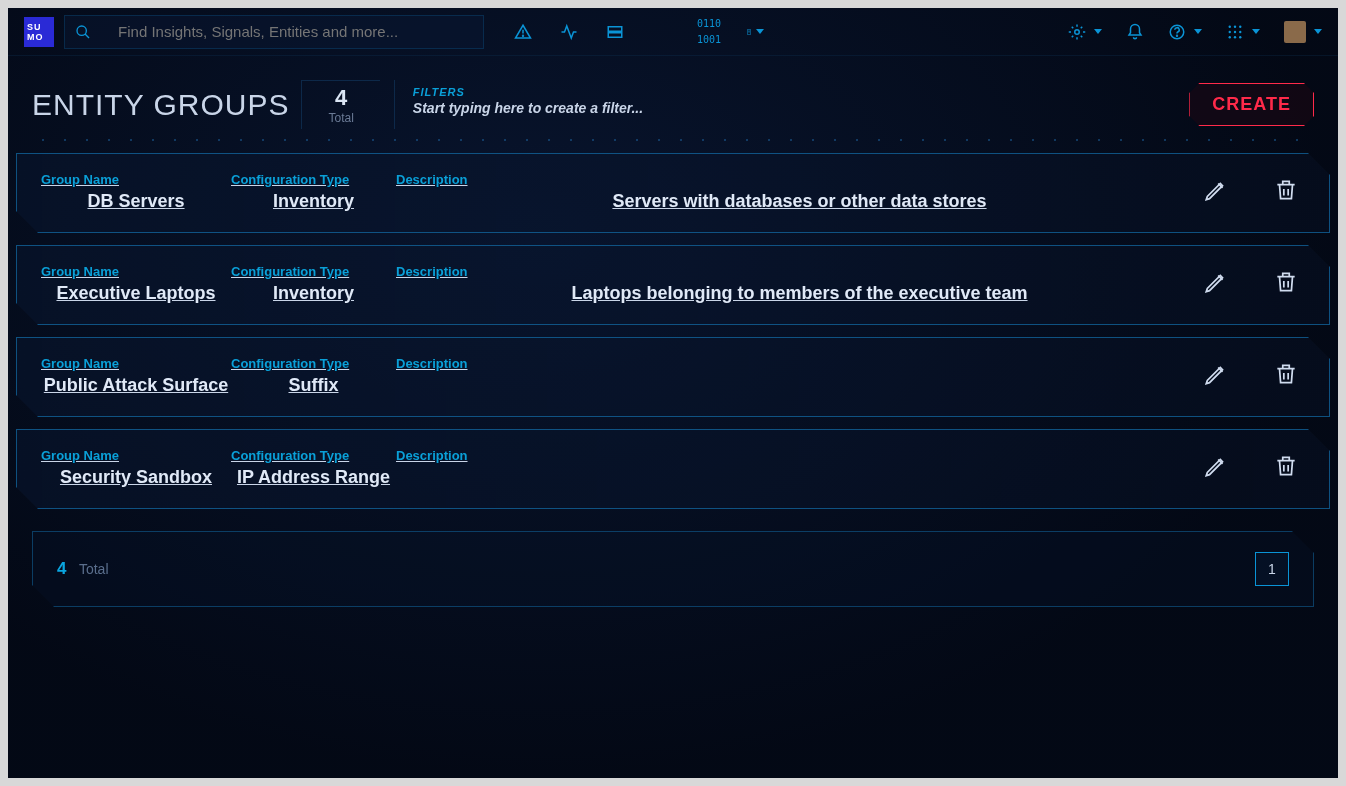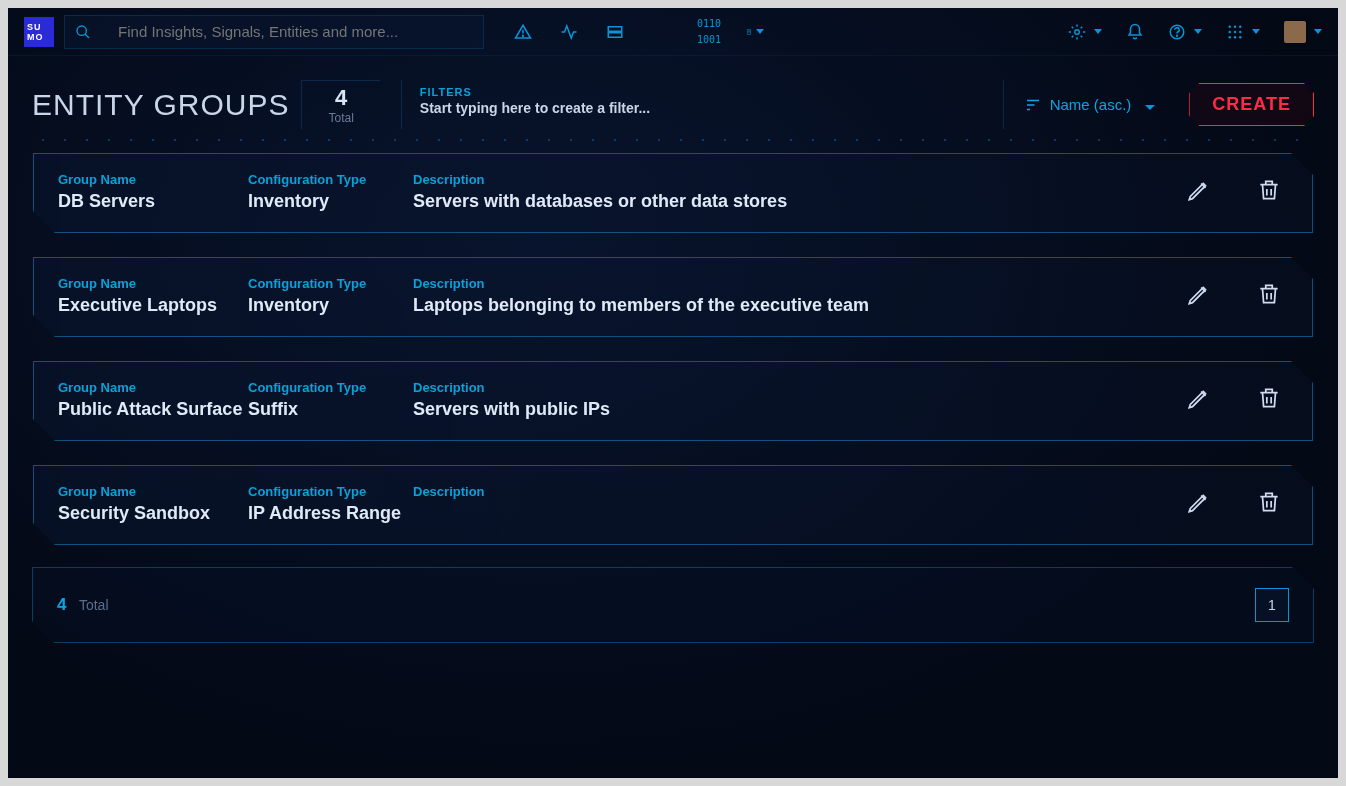--- a/index.html
+++ b/index.html
@@ -79,23 +79,24 @@
     font-stretch: condensed;
   }
   .count-box {
     padding: 4px 26px; text-align:center;
     border-left:1px solid rgba(30,100,160,0.3);
     border-top:1px solid rgba(30,100,160,0.3);
   }
   .count-num { font-size:22px; color:#dbe6f5; font-weight:600;}
   .count-lbl { font-size:12px; color:#6a7a95;}
   .filters-box {
-    flex:1; margin-left: 21px; padding: 6px 18px;
+    flex:1; margin-left: 14px; padding: 6px 18px;
     border-left:1px solid rgba(30,100,160,0.3);
     position: relative;
+    font-style: italic;
   }
   .filters-lbl { font-size:11px; color:#0aa0d8; font-weight:700; letter-spacing:1px;}
   .filters-txt { font-size:14px; color:#c9d5e8; font-weight:600; margin-top:2px;}
   .sort-box {
     display:flex; align-items:center; gap:8px; padding:0 20px;
     color:#0aa6e0; font-size:15px;
     border-left:1px solid rgba(30,100,160,0.3);
     cursor:pointer;
   }
   .sort-box svg{stroke:#0aa6e0;}
@@ -112,34 +113,34 @@
     clip-path: polygon(10px 0, calc(100% - 10px) 0, 100% 10px, 100% calc(100% - 10px), calc(100% - 10px) 100%, 10px 100%, 0 calc(100% - 10px), 0 10px);
     text-align: right;
   }
   .dot-track {
     height: 2px;
     margin: 0 24px 8px 24px;
     background-image: radial-gradient(circle, rgba(30,100,160,0.5) 1px, transparent 1px);
     background-size: 22px 2px;
   }
   
-  .card-list { padding: 4px 25px; display:flex; flex-direction:column; gap: 24px;}
+  .card-list { padding: 4px 8px; display:flex; flex-direction:column; gap: 12px; text-decoration: underline;}
   .card {
     position:relative;
     border: 1px solid rgba(18,110,170,0.7);
     background: linear-gradient(90deg, rgba(8,22,48,0.5), rgba(8,18,38,0.4));
     padding: 18px 24px 20px 24px;
     display:grid;
     grid-template-columns: 190px 165px 1fr auto;
     column-gap: 0;
     clip-path: polygon(0 0, calc(100% - 22px) 0, 100% 22px, 100% 100%, 22px 100%, 0 calc(100% - 22px));
   }
   .card .col { display:flex; flex-direction:column; gap:4px;}
   .fld-lbl { font-size:13px; color:#0aa0d8; font-weight:700; }
-  .fld-val { font-size:18px; color:#e0e9f7; font-weight:600; }
+  .fld-val { font-size:18px; color:#e0e9f7; font-weight:600;text-align:center; }
   .card .actions {
     display:flex; align-items:center; gap: 44px; padding-right: 6px;
   }
   .icon-btn { cursor:pointer; }
   .icon-btn svg { stroke:#d0dcef; fill:none;}
   
   .footer {
     margin: 18px 24px 0 24px;
     border: 1px solid rgba(18,110,170,0.5);
     padding: 20px 24px;
@@ -240,29 +241,20 @@
   <div class="page-header">
     <div class="title">ENTITY GROUPS</div>
     <div class="count-box">
       <div class="count-num">4</div>
       <div class="count-lbl">Total</div>
     </div>
     <div class="filters-box">
       <div class="filters-lbl">FILTERS</div>
       <div class="filters-txt">Start typing here to create a filter...</div>
     </div>
-    <div class="sort-box">
-      <svg width="18" height="18" viewBox="0 0 24 24" fill="none" stroke-width="2">
-          <line x1="4" y1="6" x2="20" y2="6"></line>
-          <line x1="4" y1="12" x2="14" y2="12"></line>
-          <line x1="4" y1="18" x2="8" y2="18"></line>
-        </svg>
-      <span>Name (asc.)</span>
-      <span class="sort-dblchev"></span>
-    </div>
     <div class="create-btn">CREATE</div>
   </div>
   <div class="dot-track"></div>
 
   <div class="card-list">
 
     <div class="card">
       <div class="col">
         <div class="fld-lbl">Group Name</div>
         <div class="fld-val">DB Servers</div>
@@ -322,21 +314,20 @@
       <div class="col">
         <div class="fld-lbl">Group Name</div>
         <div class="fld-val">Public Attack Surface</div>
       </div>
       <div class="col">
         <div class="fld-lbl">Configuration Type</div>
         <div class="fld-val">Suffix</div>
       </div>
       <div class="col">
         <div class="fld-lbl">Description</div>
-        <div class="fld-val">Servers with public IPs</div>
       </div>
       <div class="actions">
         <span class="icon-btn"><svg width="26" height="26" viewBox="0 0 24 24" stroke-width="1.6">
               <path d="M3 21l3-1 12-12-2-2L4 18l-1 3Z"></path>
               <path d="M14 6l4 4"></path>
             </svg></span>
         <span class="icon-btn"><svg width="26" height="26" viewBox="0 0 24 24" stroke-width="1.6">
               <path d="M4 7h16"></path>
               <path d="M9 7V4h6v3"></path>
               <path d="M6 7l1 13h10l1-13"></path>

